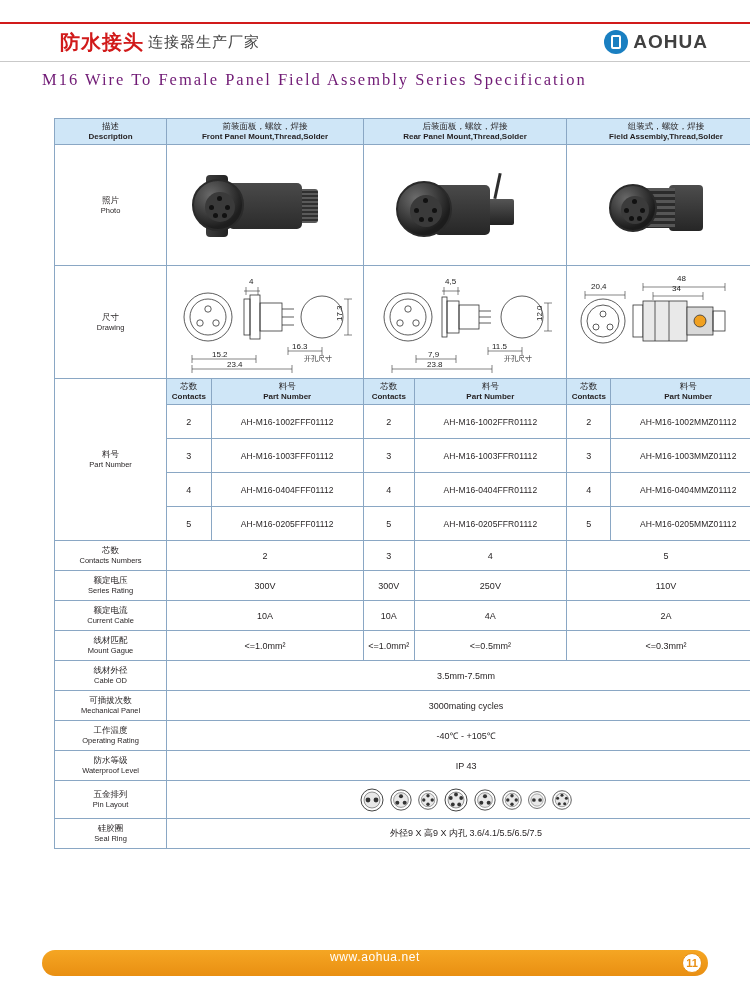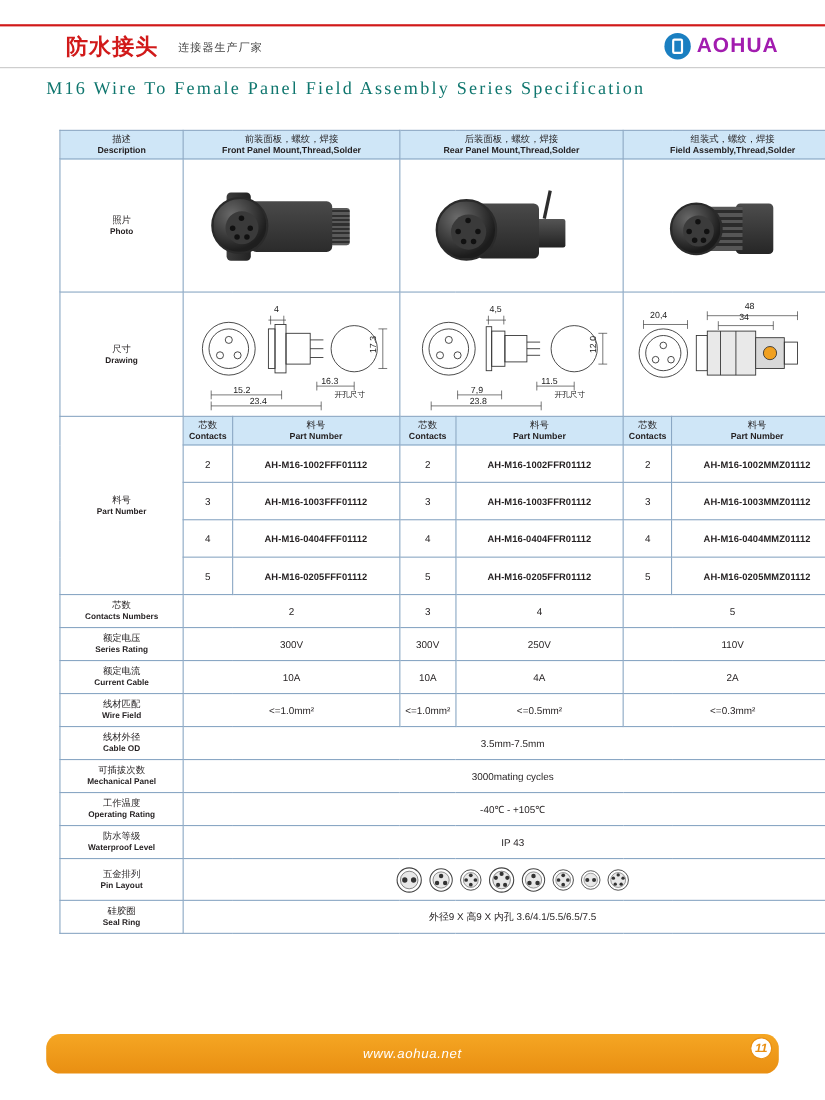--- a/index.html
+++ b/index.html
@@ -21,46 +21,46 @@
     border-bottom:1px solid #c9c9c9;
     display:flex; align-items:center;
   }
   .hdr-cn {
     margin-left:60px;
     font-family:"Liberation Serif", serif;
     font-weight:bold; font-size:20px; color:#d11a1a;
     letter-spacing:1px;
   }
   .hdr-sub {
-    margin-left:18px; font-size:10px; color:#444; letter-spacing:1px;
+    margin-left:4px; font-size:15px; color:#444; letter-spacing:1px;
   }
   .logo {
     position:absolute; right:42px; top:6px;
     display:flex; align-items:center; gap:5px;
   }
   .logo-mark {
     width:24px; height:24px; border-radius:50%;
     background:#1a7fc1; position:relative;
     display:inline-block;
   }
   .logo-mark:after{
     content:""; position:absolute; left:7px; top:5px;
     width:10px; height:14px; border:2px solid #fff; border-radius:2px;
     box-sizing:border-box;
   }
   .logo-text {
     font-family:"Liberation Sans", sans-serif;
-    font-weight:bold; font-size:19px; color:#a21caf; letter-spacing:1px;
+    font-weight:bold; font-size:19px; color:#404040; letter-spacing:1px;
   }
 
   
   .title-en {
     position:absolute; left:42px; top:70px;
     font-family:"Liberation Serif", serif;
-    font-size:16.5px; color:#0f766e; letter-spacing:2.0px;text-align:right;
+    font-size:16.5px; color:#701a75; letter-spacing:2.0px;text-align:right;
   }
   .title-cn {
     position:absolute; left:42px; top:92px;
     font-family:"Liberation Serif", serif;
     font-size:15px; color:#1f5fa9; letter-spacing:1.4px;
   }
 
   
   table.spec {
     position:absolute; left:54px; top:118px;
@@ -72,23 +72,23 @@
     border:1px solid #8aa7c4;
     text-align:center;
     vertical-align:middle;
     padding:2px 3px;
     color:#231f20;
   }
   .hdrcell { background:#cfe6f7; }
   .hdr-cn2 { font-size:8.5px; line-height:11px; }
   .hdr-en { font-size:8px; font-weight:bold; line-height:10px; }
   .rowlabel-cn { font-size:8.5px; line-height:11px; }
-  .rowlabel-en { font-size:7.5px; font-weight:bold; line-height:10px; }
+  .rowlabel-en { font-size:7.5px; font-weight:normal; line-height:10px; }
   .val { font-size:9px; }
-  .pn { font-size:8.5px; letter-spacing:0.1px;font-weight:bold; }
+  .pn { font-size:8.5px; letter-spacing:0.1px; }
   .sub-hdr { background:#cfe6f7; }
 
   
   .photo-cell { height:118px; padding:0; }
   .photo-wrap { width:100%; height:116px; position:relative; }
 
   
   .conn { position:absolute; left:50%; top:50%; transform:translate(-50%,-50%); }
 
   
@@ -114,26 +114,25 @@
 
   
   .draw-cell { height:110px; padding:0; }
   .draw-wrap { width:100%; height:108px; position:relative; }
 
   
   .pin-row { display:flex; justify-content:center; align-items:center; gap:4px; padding:3px 0; }
 
   
   .footer {
-    position:absolute; left:42px; bottom:24px; width:666px; height:36px;
+    position:absolute; left:42px; bottom:24px; width:666px; height:26px;
     background:linear-gradient(180deg,#f5a623,#e98f12);
     border-radius:13px;
-    display:flex; align-items:center; justify-content:center;
+    display:flex; justify-content:center;
     position:absolute;
-    font-style:italic;
   }
   .footer-text { color:#fff; font-size:12px; letter-spacing:0.6px; }
   .pagebadge {
     position:absolute; right:6px; top:3px;
     width:20px; height:20px; border-radius:50%;
     background:#fff; color:#e98f12; font-size:11px; font-weight:bold;
     display:flex; align-items:center; justify-content:center;
     border:1px solid #e98f12;
   }
 </style>
@@ -440,21 +439,21 @@
         <div class="rowlabel-en">Current Cable</div>
       </td>
       <td class="val" colspan="2">10A</td>
       <td class="val">10A</td>
       <td class="val">4A</td>
       <td class="val" colspan="2">2A</td>
     </tr>
     <tr style="height:30px">
       <td>
         <div class="rowlabel-cn">线材匹配</div>
-        <div class="rowlabel-en">Wire Field</div>
+        <div class="rowlabel-en">Mount Gague</div>
       </td>
       <td class="val" colspan="2">&lt;=1.0mm²</td>
       <td class="val">&lt;=1.0mm²</td>
       <td class="val">&lt;=0.5mm²</td>
       <td class="val" colspan="2">&lt;=0.3mm²</td>
     </tr>
 
     <tr style="height:30px">
       <td>
         <div class="rowlabel-cn">线材外径</div>

